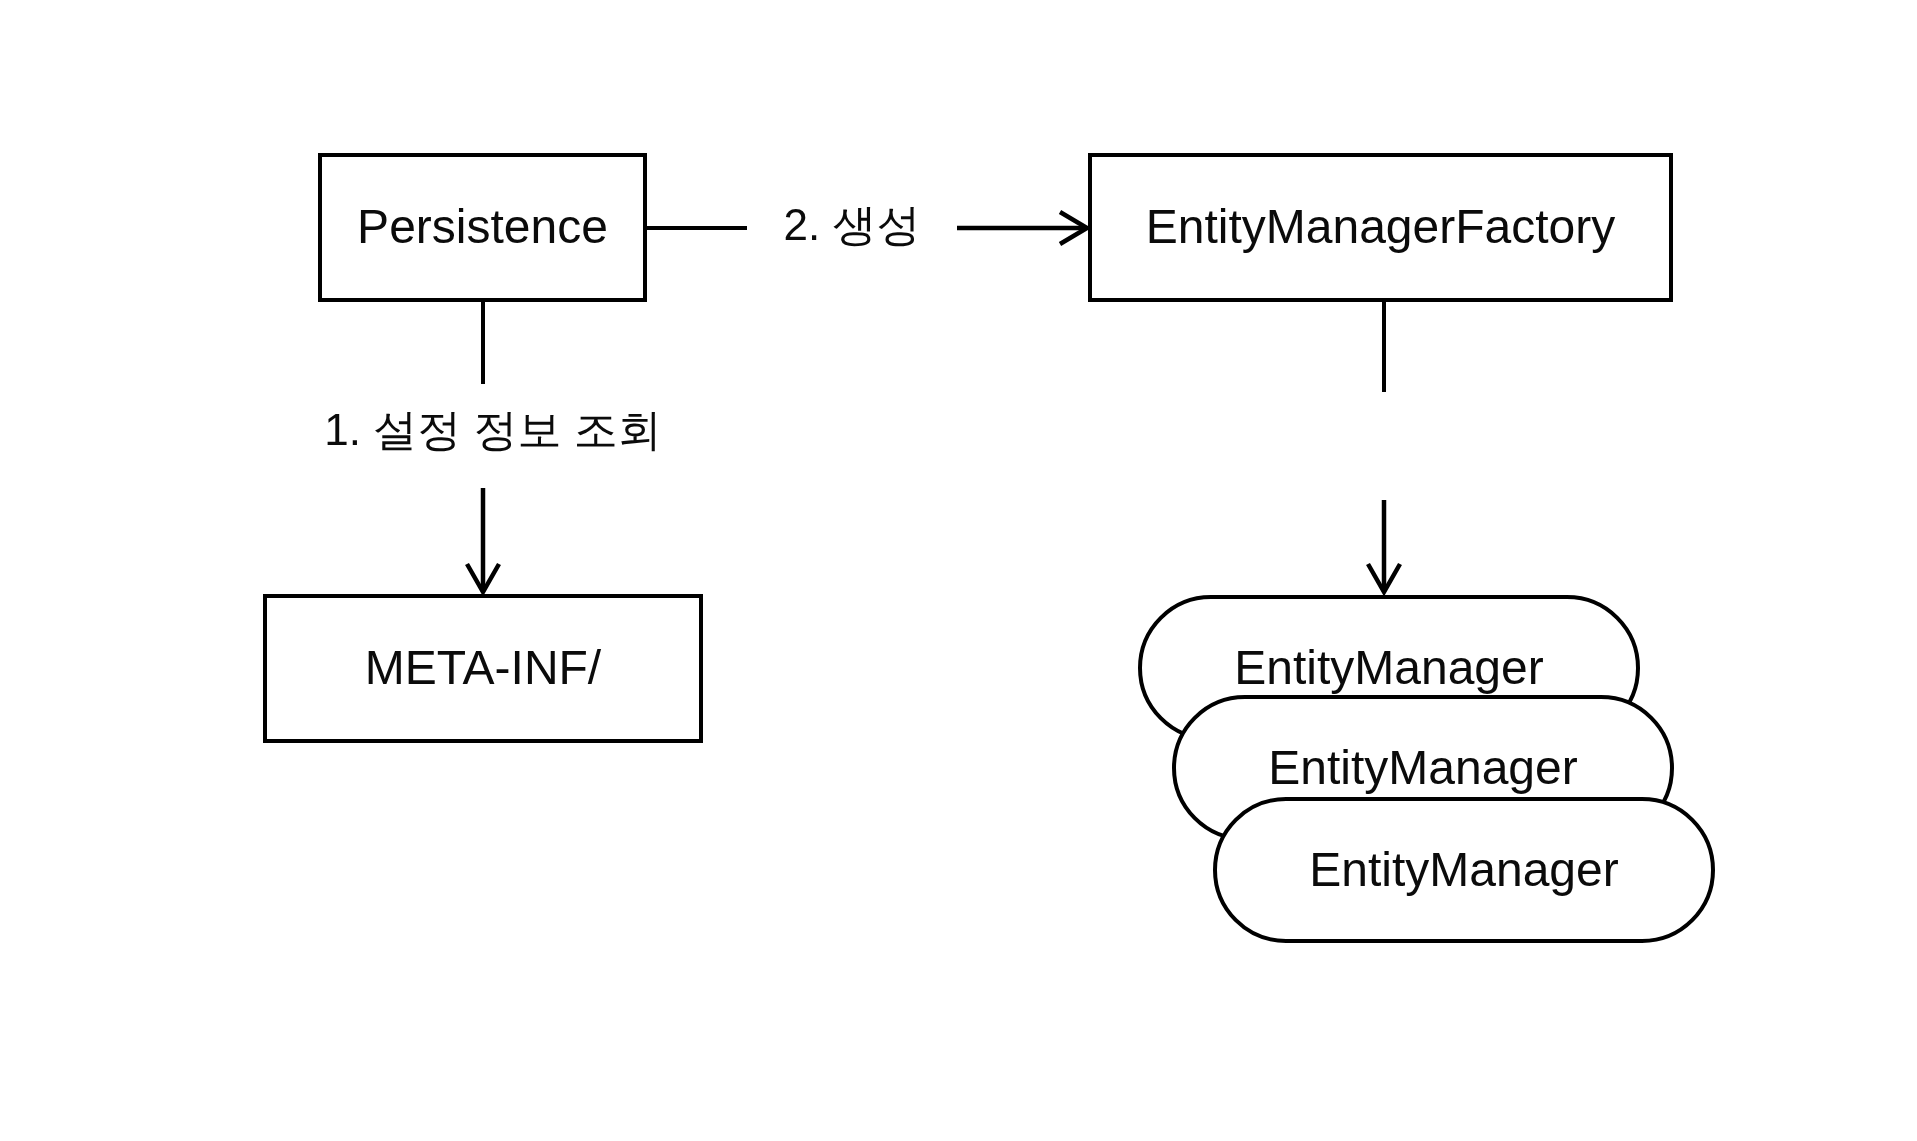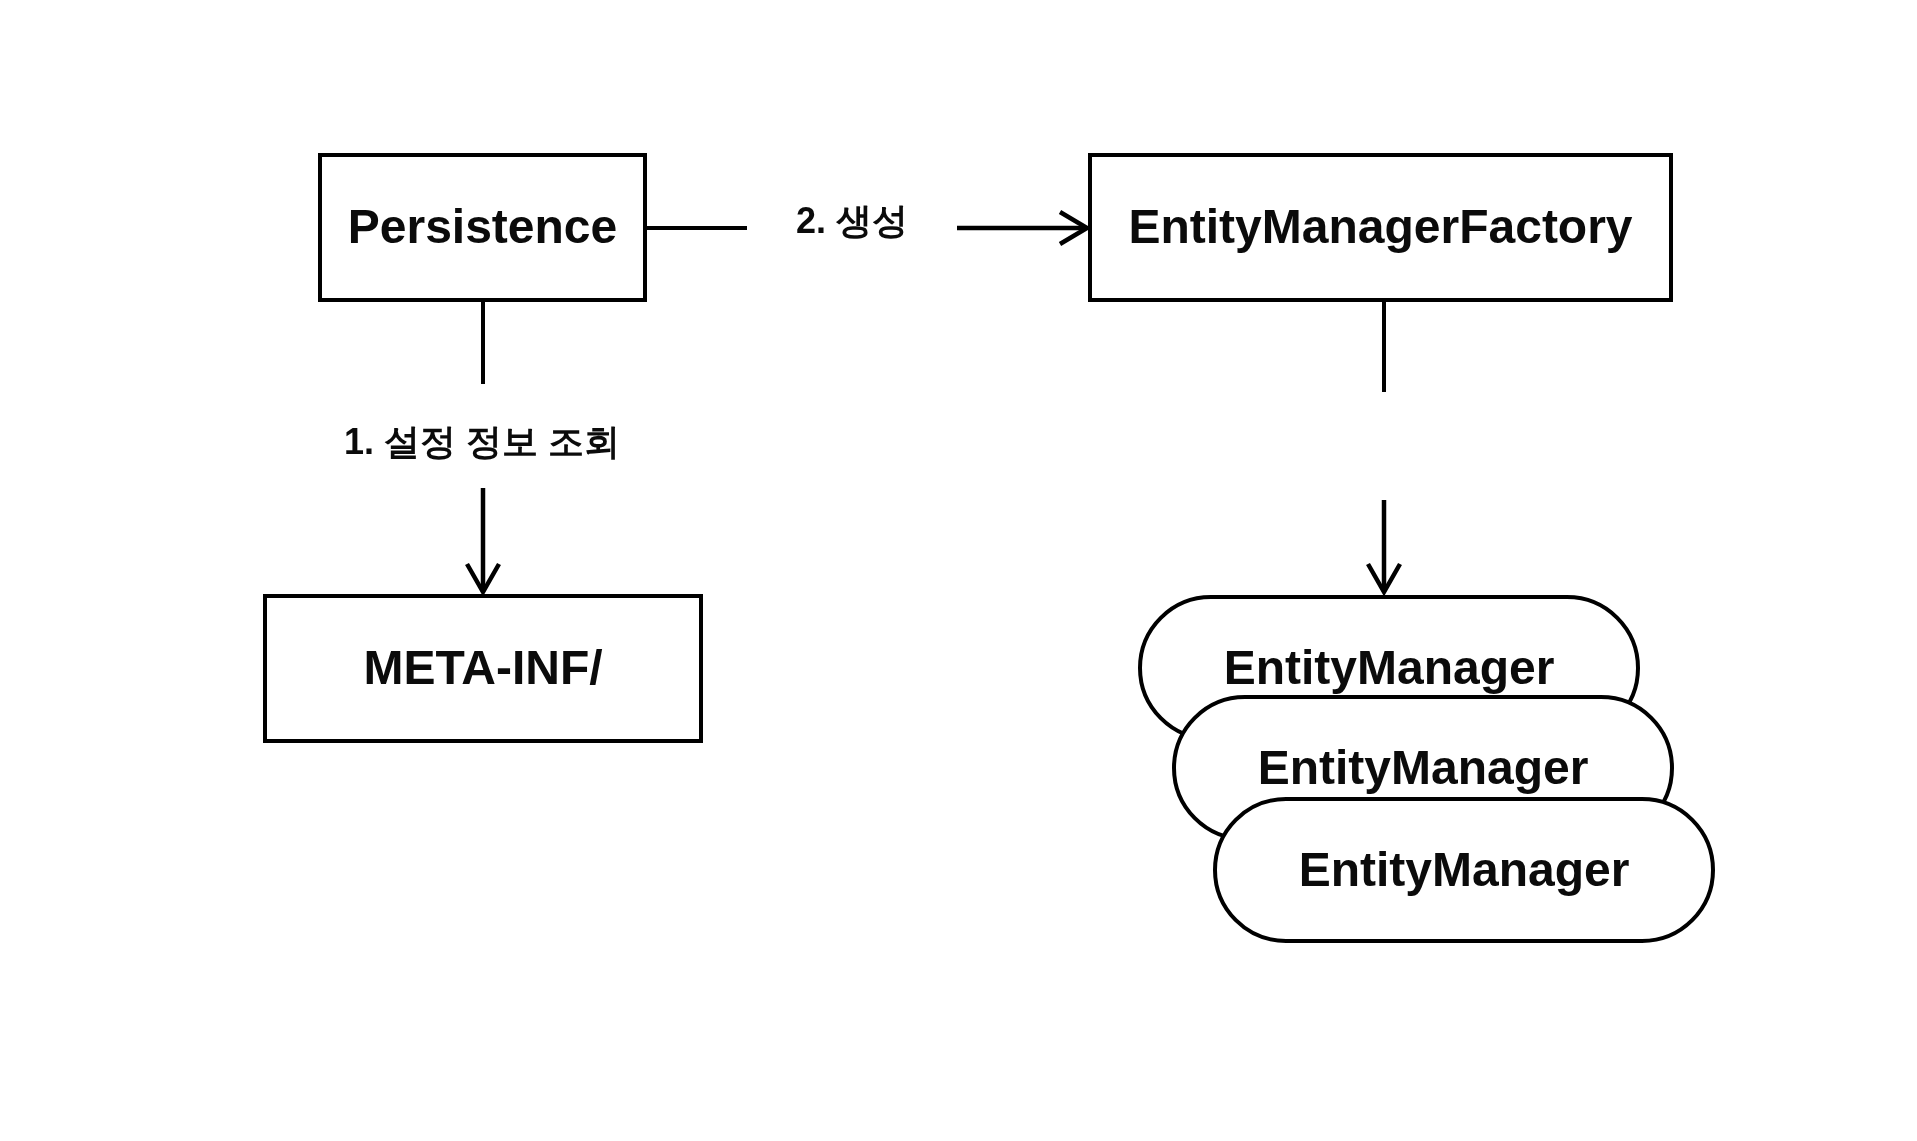--- a/index.html
+++ b/index.html
@@ -11,21 +11,20 @@
   html, body {
     width: 1917px; height: 1141px;
     background: var(--background);
     font-family: "Liberation Sans", "DejaVu Sans", sans-serif;
     overflow: hidden;
   }
   .canvas {
     position: relative;
     width: 1905px; height: 1141px;
     background: var(--background);
-    font-weight: bold;
   }
   .node {
     position: absolute;
     box-sizing: border-box;
     border: 4px solid var(--stroke);
     background: var(--background);
     display: flex;
     align-items: center;
     justify-content: center;
     text-align: center;
@@ -33,21 +32,21 @@
     font-size: 48px;
     line-height: 1.18;
   }
   .pill {
     border-radius: 75px;
     border-width: 4px;
   }
   .edge-label {
     position: absolute;
     color: var(--text);
-    font-size: 36px;
+    font-size: 44px;
     line-height: 1.1;
     text-align: center;
     white-space: nowrap;
   }
   .line {
     position: absolute;
     background: var(--stroke);
   }
   .arrow {
     position: absolute;
@@ -73,21 +72,21 @@
   </div>
 
   <div class="line" style="left:647px; top:226px; width:100px; height:4px;"></div>
   <div class="edge-label" style="left:747px; top:201px; width:210px;">2. 생성</div>
   <svg class="arrow" style="left:955px; top:206px;" width="140" height="44" viewBox="0 0 140 44">
     <line x1="2" y1="22" x2="131" y2="22"></line>
     <polyline points="105,6 132,22 105,38"></polyline>
   </svg>
 
   <div class="line" style="left:481px; top:302px; width:4px; height:82px;"></div>
-  <div class="edge-label" style="left:262px; top:406px; width:440px;margin-top:16px;">1. 설정 정보 조회</div>
+  <div class="edge-label" style="left:273px; top:406px; width:440px;">1. 설정 정보 조회</div>
   <svg class="arrow" style="left:461px; top:486px;" width="44" height="112" viewBox="0 0 44 112">
     <line x1="22" y1="2" x2="22" y2="105"></line>
     <polyline points="6,78 22,106 38,78"></polyline>
   </svg>
 
   <div class="node" style="left:263px; top:594px; width:440px; height:149px; flex-direction:row;">
     <span style="display:block;">META-INF/</span>
   </div>
 
   <div class="line" style="left:1382px; top:302px; width:4px; height:90px;"></div>

